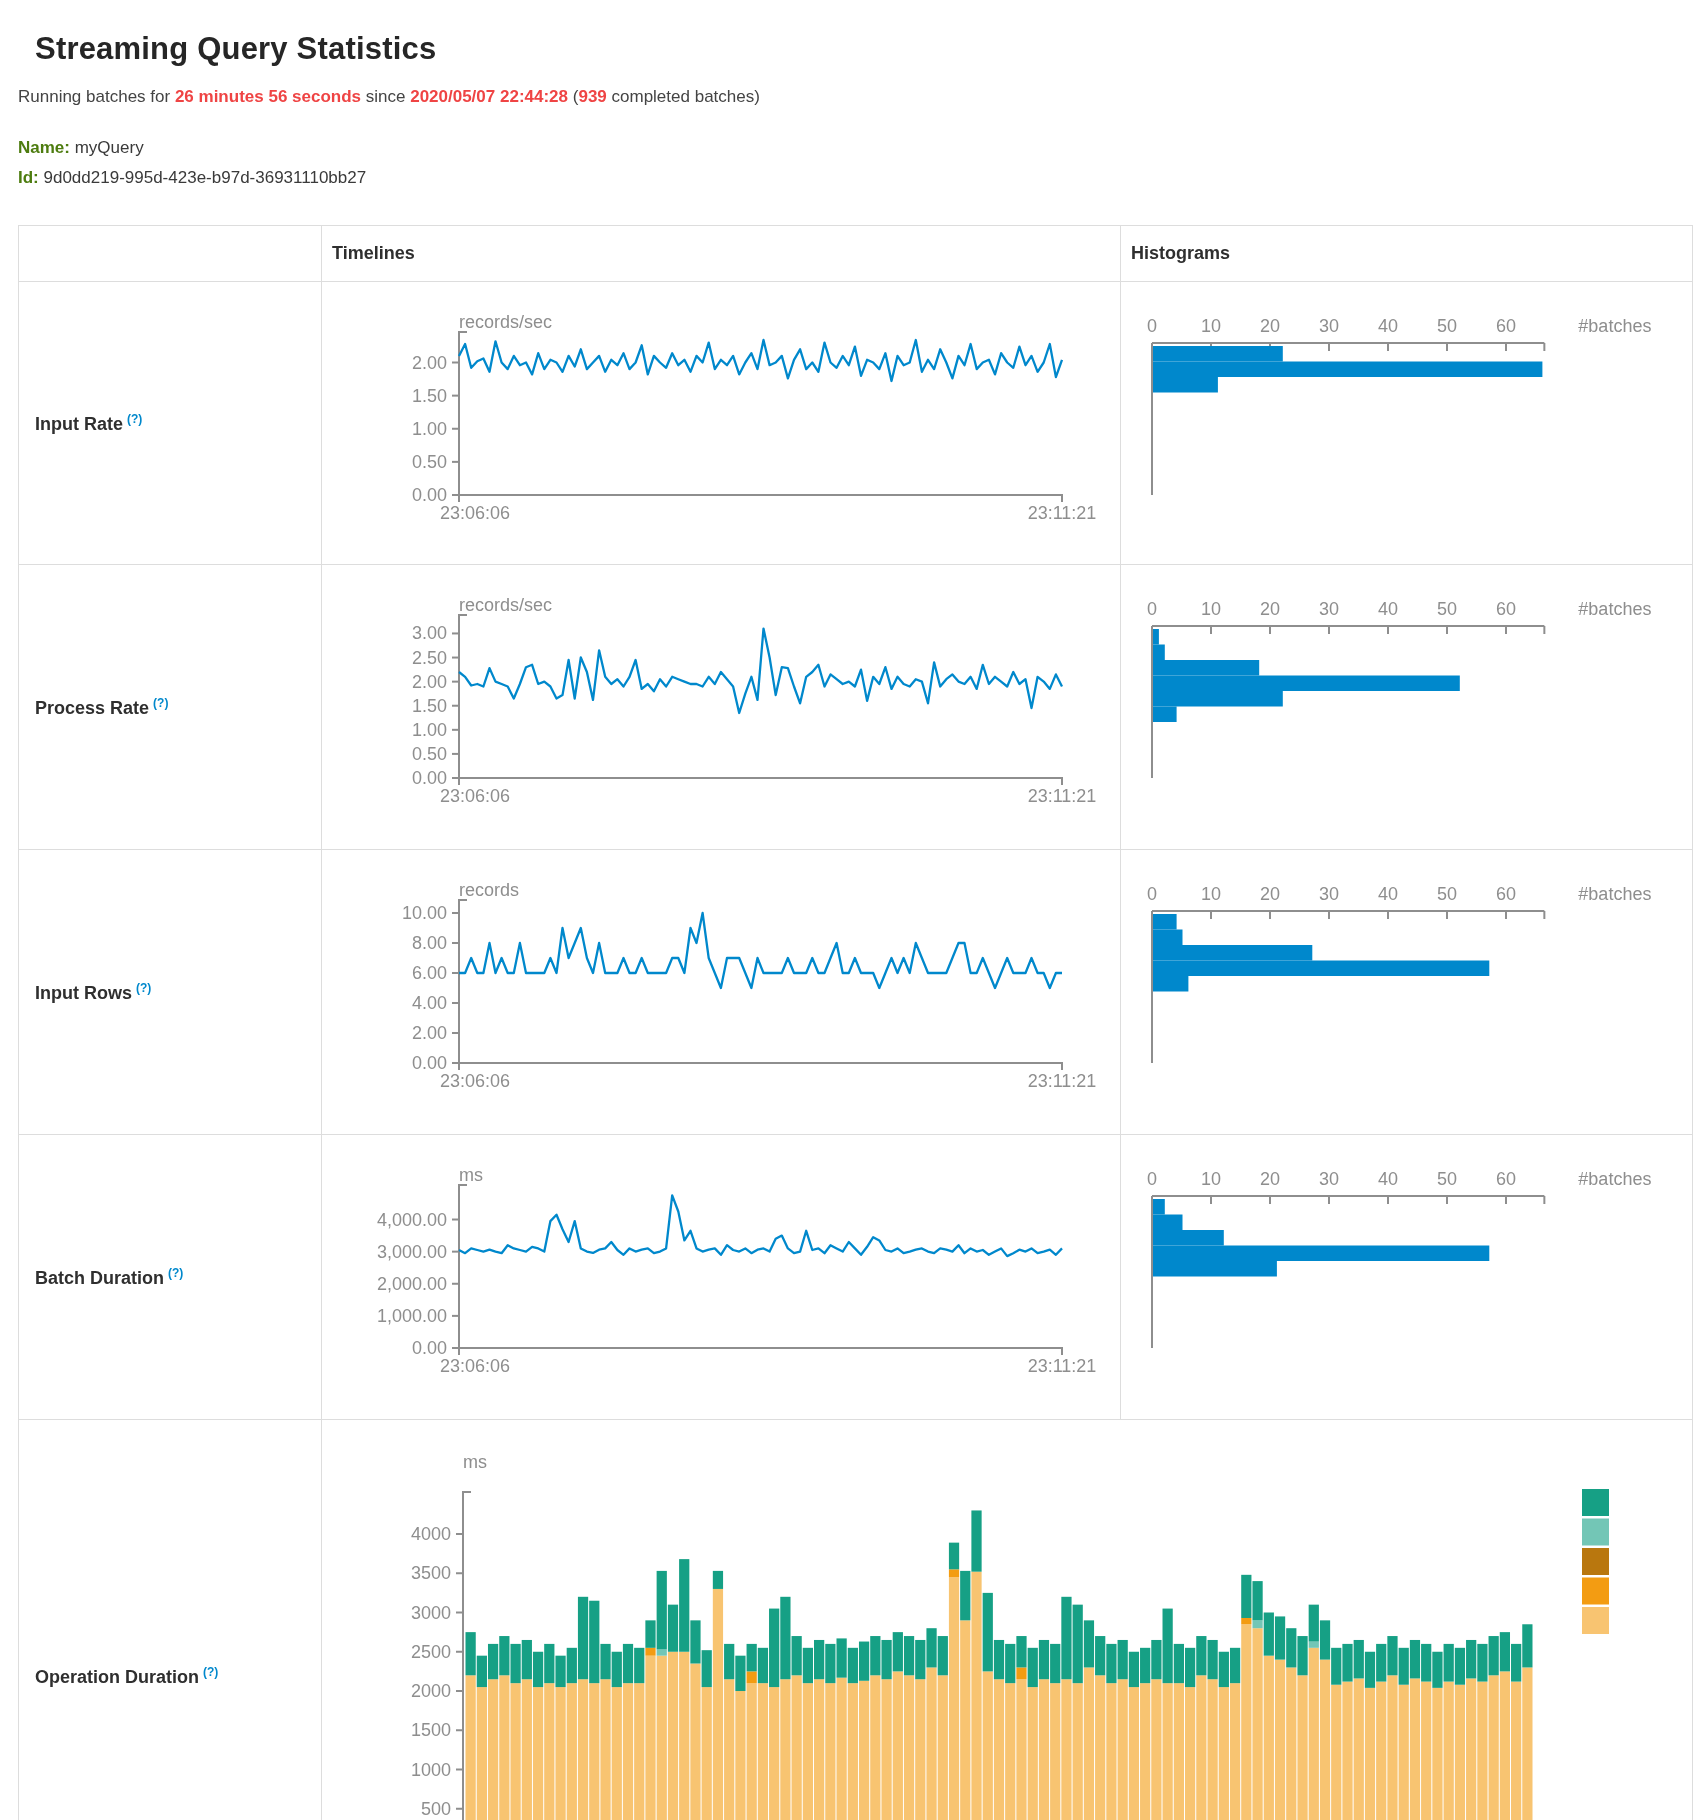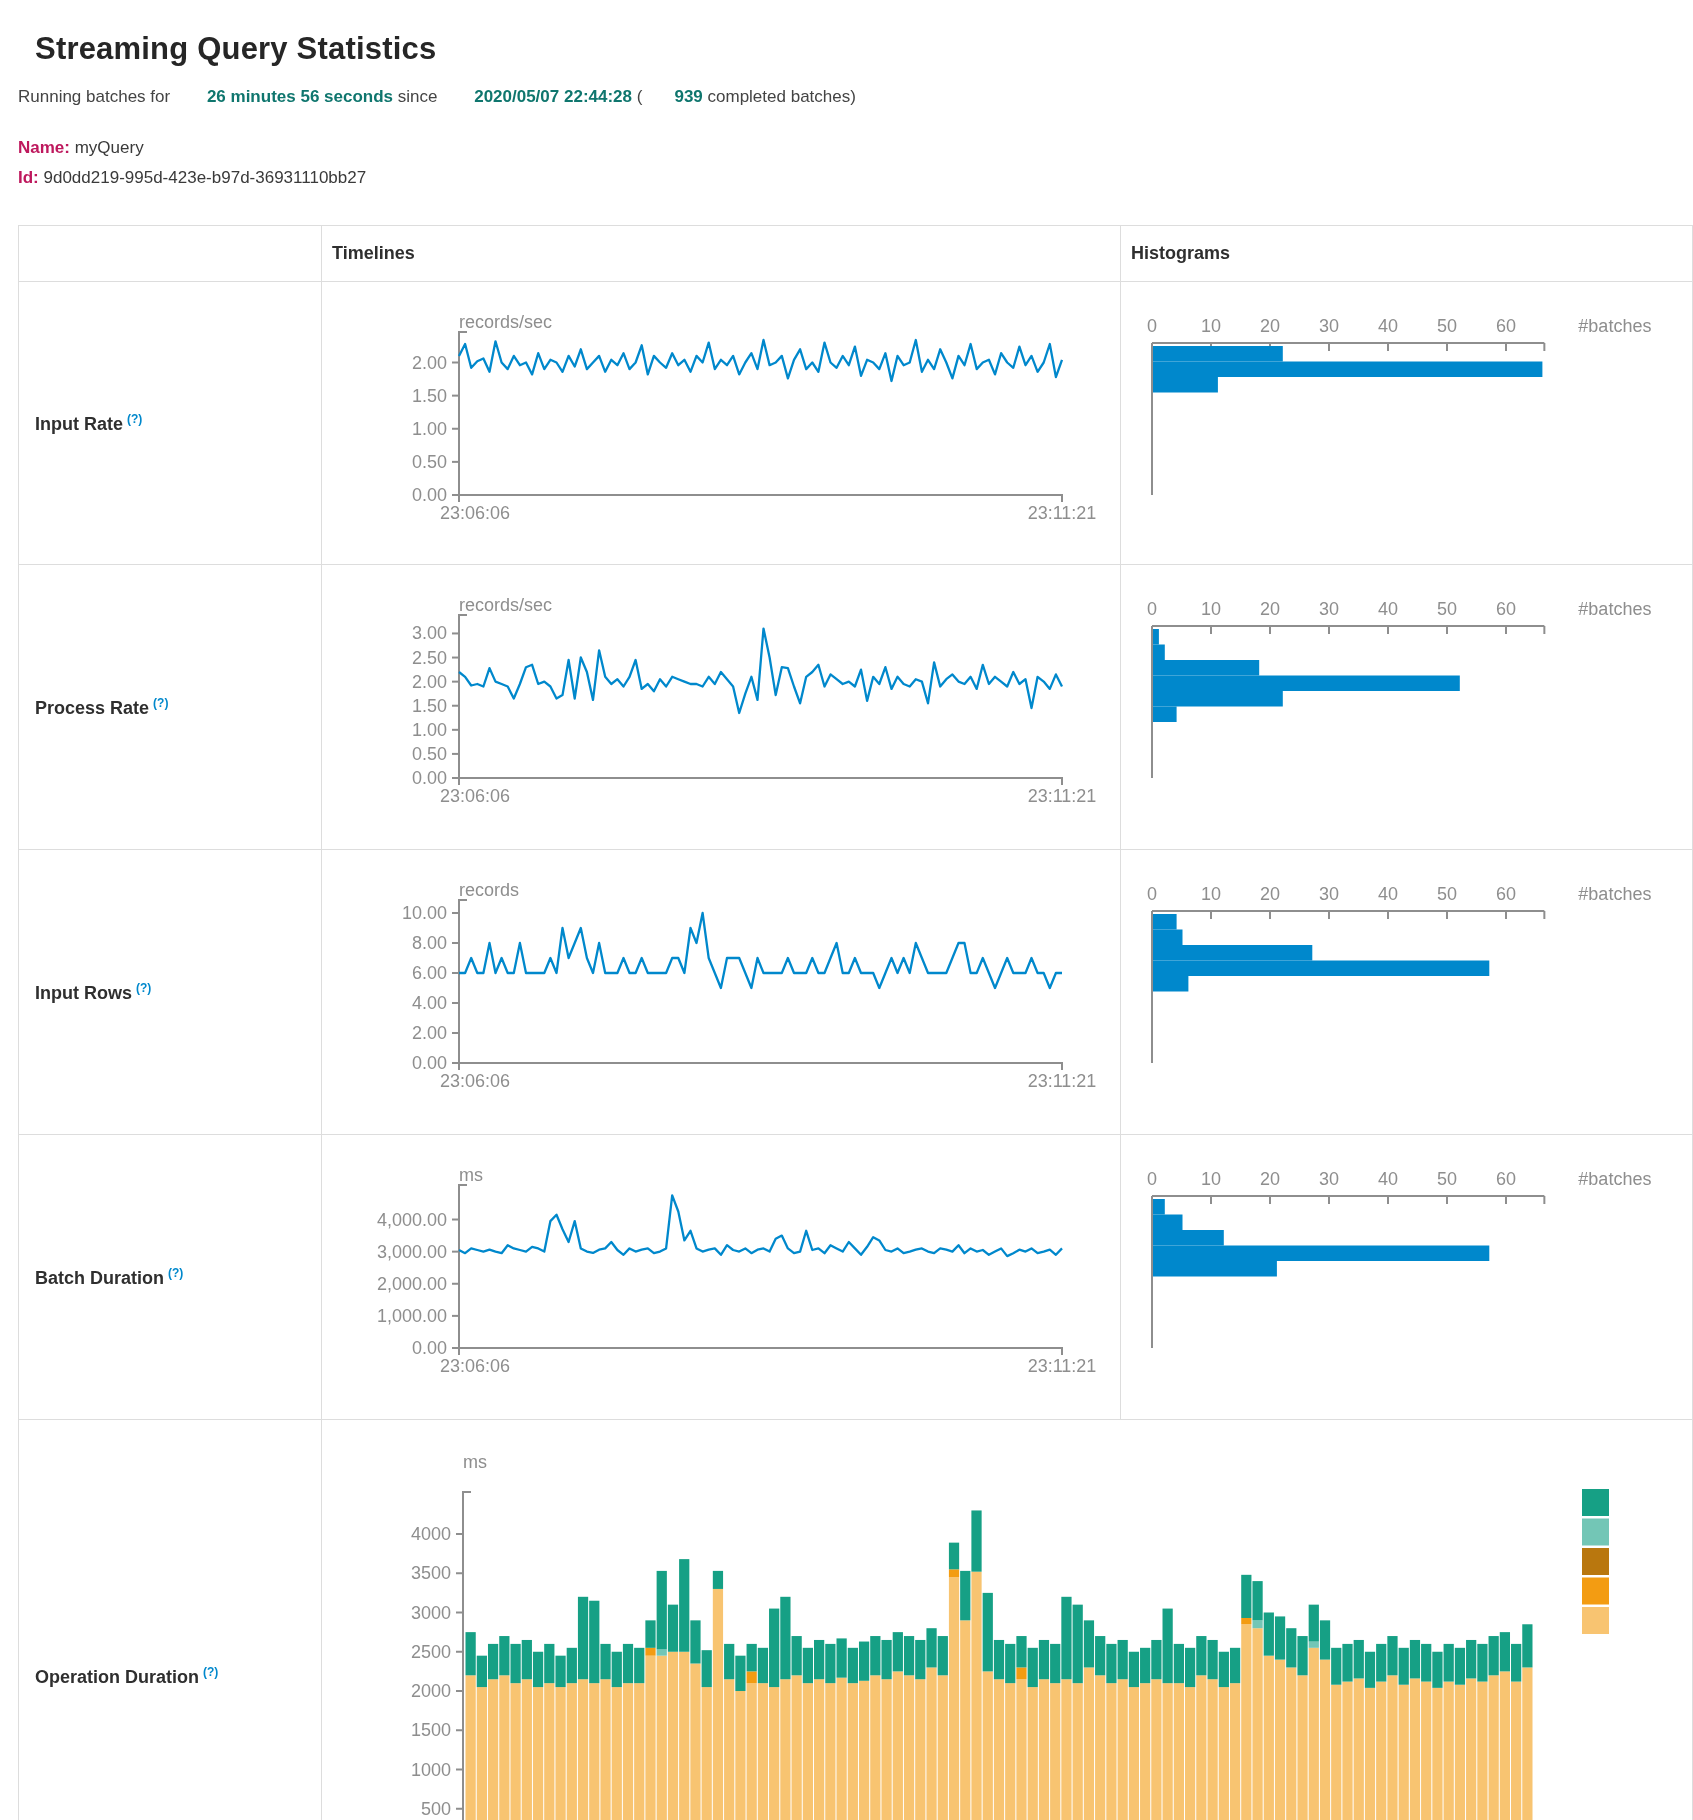--- a/index.html
+++ b/index.html
@@ -4,23 +4,23 @@
 <style>
   html,body{margin:0;padding:0;background:#fff;}
   body{
     width:1693px;height:1820px;position:relative;
     font-family:"Liberation Sans","DejaVu Sans",sans-serif;
     color:#333;
   }
   .page{padding:14px 0 0 18px;}
   h1{margin:17px;font-size:31px;font-weight:bold;color:#262626;letter-spacing:.2px;}
   .subtitle{margin:20px 0 0 0;font-size:17px;color:#444;white-space:pre-wrap;}
-  .subtitle b{color:#0f766e;margin-left:32px;}
+  .subtitle b{color:#ef4444;}
   .meta{margin:26px 0 0 0;font-size:17px;line-height:30px;color:#3a3a3a;}
-  .meta b{color:#be185d;}
+  .meta b{color:#4d7c0f;}
   table.stats{
     border-collapse:collapse;margin-top:32px;table-layout:fixed;
   }
   table.stats td{border:1px solid #ddd;padding:18px;vertical-align:middle;}
   td.col-label{width:273px;}
   td.col-time{width:762px;}
   td.col-hist{width:535px;}
   .thcell{font-size:18px;font-weight:bold;color:#2f2f2f;padding:17px 0 17px 10px !important;}
   .rowlabel{font-size:18px;font-weight:bold;color:#2f2f2f;padding-left:16px !important;}
   .help{color:#0088CC;font-size:12px;font-weight:bold;vertical-align:super;margin-left:4px;cursor:pointer;}

